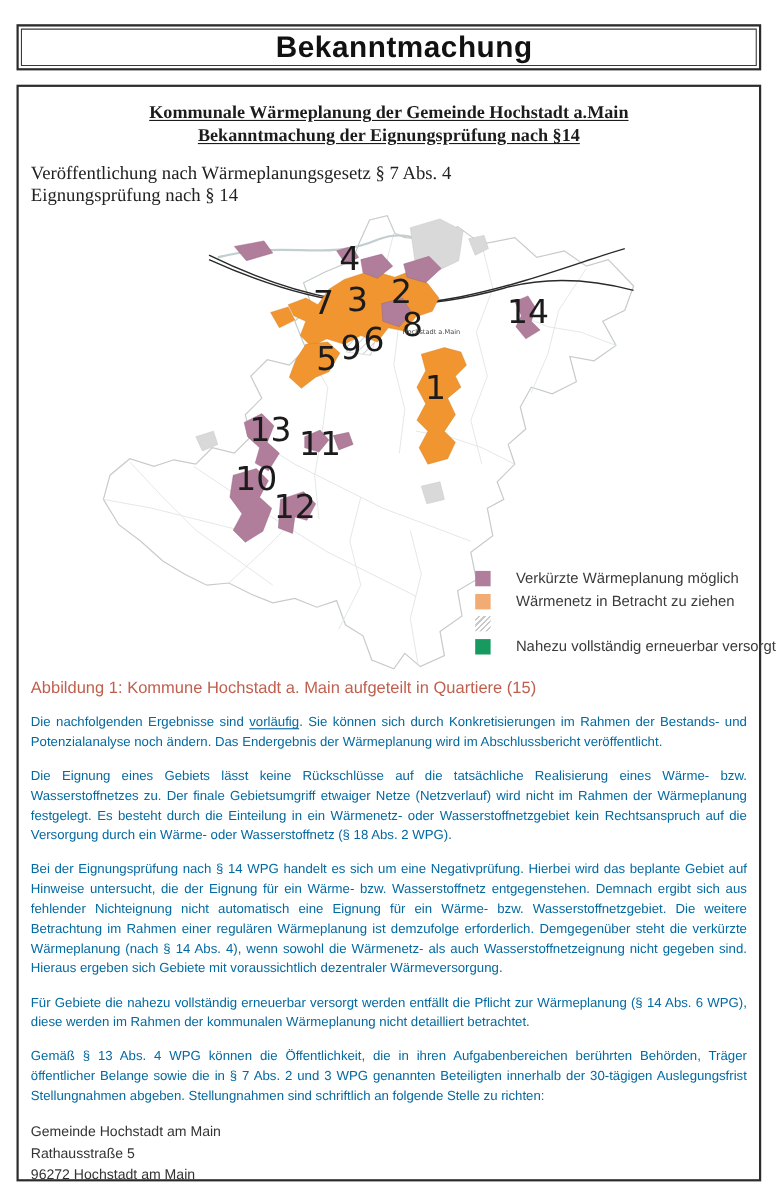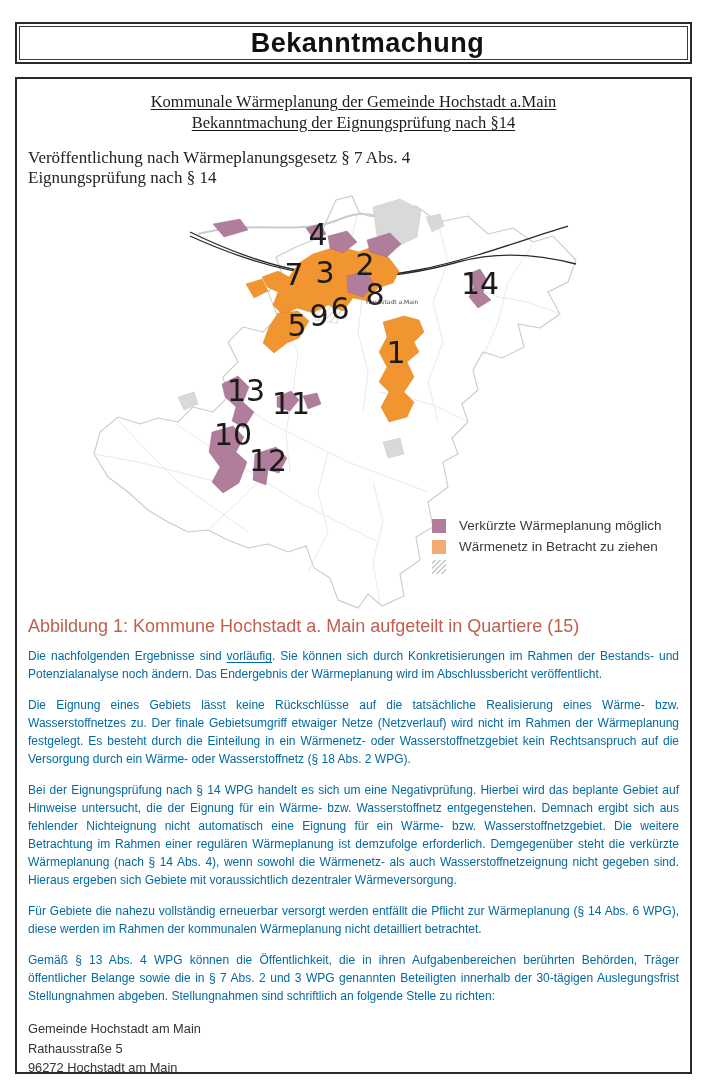--- a/index.html
+++ b/index.html
@@ -25,21 +25,21 @@
   .main-box {
     margin:13px 15px 0 15px;
     height:997px;
     border:2px solid #2b2b2b;
     padding:8px 11px 6px 11px;
     background:#fff;
   }
   .doc-title { text-align:center; margin-top:4px; }
   .doc-title div {
     font-family:"Liberation Serif", serif;
-    font-size:16.5px; font-weight:normal; color:#1c1c1c;
+    font-size:16.5px; font-weight:bold; color:#1c1c1c;
     text-decoration:underline;
     text-underline-offset:2px;
     line-height:21px;
   }
   .subtitle {
     margin-top:15px;
     font-family:"Liberation Serif", serif;
     font-size:17px; color:#222; line-height:20px;
   }
   
@@ -55,30 +55,30 @@
   .r-hatch  { fill:url(#hatchPat); stroke:#c4c4c4; stroke-width:0.5; }
   .qnum {
     font-family:"DejaVu Sans", sans-serif;
     font-size:30px; fill:#1b1b1b; text-anchor:middle;
   }
   .townlabel { font-size:6px; fill:#4a4a4a; font-family:"DejaVu Sans", sans-serif; }
   .legend {
     position:absolute; left:404px; top:326px;
     display:flex; flex-direction:column; gap:6px;
   }
-  .legend-row { display:flex; align-items:center; gap:13px; }
+  .legend-row { display:flex; align-items:center; gap:23px; }
   .swatch { width:14px; height:14px; flex:0 0 14px; }
   .swatch.purple { background:var(--district-purple); }
   .swatch.orange { background:var(--legend-orange); }
   .swatch.hatch  { background:repeating-linear-gradient(135deg,#ffffff 0 2px,#c9c9c9 2px 3.5px); }
   .swatch.green  { background:var(--legend-green); }
   .legend-row span { font-size:13.5px; color:#3a3a3a; }
   .caption {
     margin-top:2px;
-    font-size:18px; color:var(--caption); line-height:16px;
+    font-size:15px; color:var(--caption); line-height:16px;
   }
   
   .bodytext p {
     margin-top:13px;
     font-size:12px; line-height:18px;
     text-align:justify; color:#0369a1;
   }
   .u { text-decoration:underline; text-underline-offset:1.5px; }
   .address { margin-top:14px; font-size:12.8px; line-height:19.5px; color:#333; }
 </style>
@@ -198,20 +198,24 @@
         <div class="swatch purple"></div>
         <span>Verkürzte Wärmeplanung möglich</span>
       </div>
       <div class="legend-row">
         <div class="swatch orange"></div>
         <span>Wärmenetz in Betracht zu ziehen</span>
       </div>
       <div class="legend-row">
         <div class="swatch hatch"></div>
       </div>
+      <div class="legend-row">
+        <div class="swatch green"></div>
+        <span>Nahezu vollständig erneuerbar versorgt</span>
+      </div>
     </div>
   </div>
 
   <div class="caption">Abbildung 1: Kommune Hochstadt a. Main aufgeteilt in Quartiere (15)</div>
 
   <div class="bodytext">
     <p><span>Die nachfolgenden Ergebnisse sind </span><span class="u">vorläufig</span><span>. Sie können sich durch Konkretisierungen im Rahmen der Bestands- und Potenzialanalyse noch ändern. Das Endergebnis der Wärmeplanung wird im Abschlussbericht veröffentlicht.</span></p>
     <p>Die Eignung eines Gebiets lässt keine Rückschlüsse auf die tatsächliche Realisierung eines Wärme- bzw. Wasserstoffnetzes zu. Der finale Gebietsumgriff etwaiger Netze (Netzverlauf) wird nicht im Rahmen der Wärmeplanung festgelegt. Es besteht durch die Einteilung in ein Wärmenetz- oder Wasserstoffnetzgebiet kein Rechtsanspruch auf die Versorgung durch ein Wärme- oder Wasserstoffnetz (§ 18 Abs. 2 WPG).</p>
     <p>Bei der Eignungsprüfung nach § 14 WPG handelt es sich um eine Negativprüfung. Hierbei wird das beplante Gebiet auf Hinweise untersucht, die der Eignung für ein Wärme- bzw. Wasserstoffnetz entgegenstehen. Demnach ergibt sich aus fehlender Nichteignung nicht automatisch eine Eignung für ein Wärme- bzw. Wasserstoffnetzgebiet. Die weitere Betrachtung im Rahmen einer regulären Wärmeplanung ist demzufolge erforderlich. Demgegenüber steht die verkürzte Wärmeplanung (nach § 14 Abs. 4), wenn sowohl die Wärmenetz- als auch Wasserstoffnetzeignung nicht gegeben sind. Hieraus ergeben sich Gebiete mit voraussichtlich dezentraler Wärmeversorgung.</p>
     <p>Für Gebiete die nahezu vollständig erneuerbar versorgt werden entfällt die Pflicht zur Wärmeplanung (§ 14 Abs. 6 WPG), diese werden im Rahmen der kommunalen Wärmeplanung nicht detailliert betrachtet.</p>

